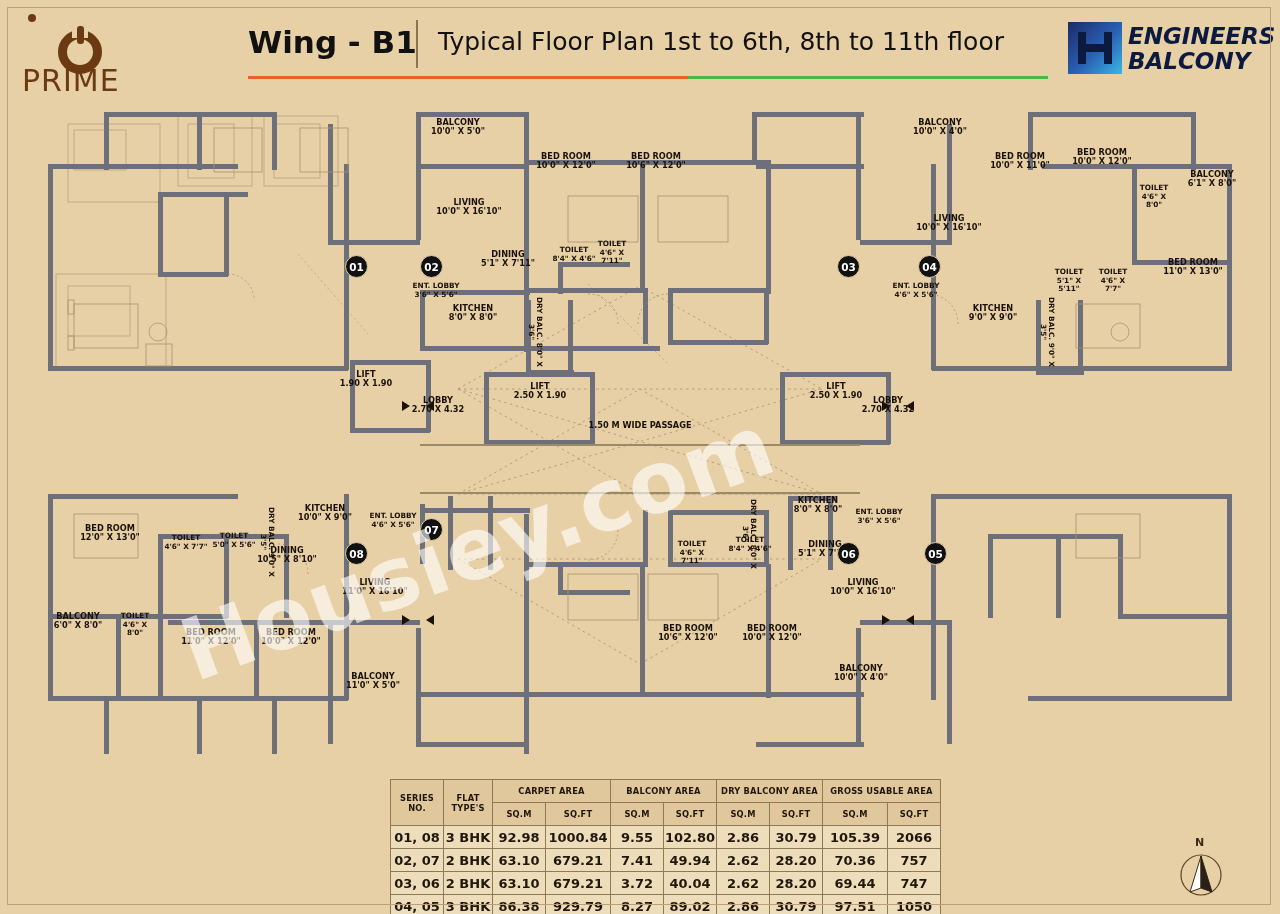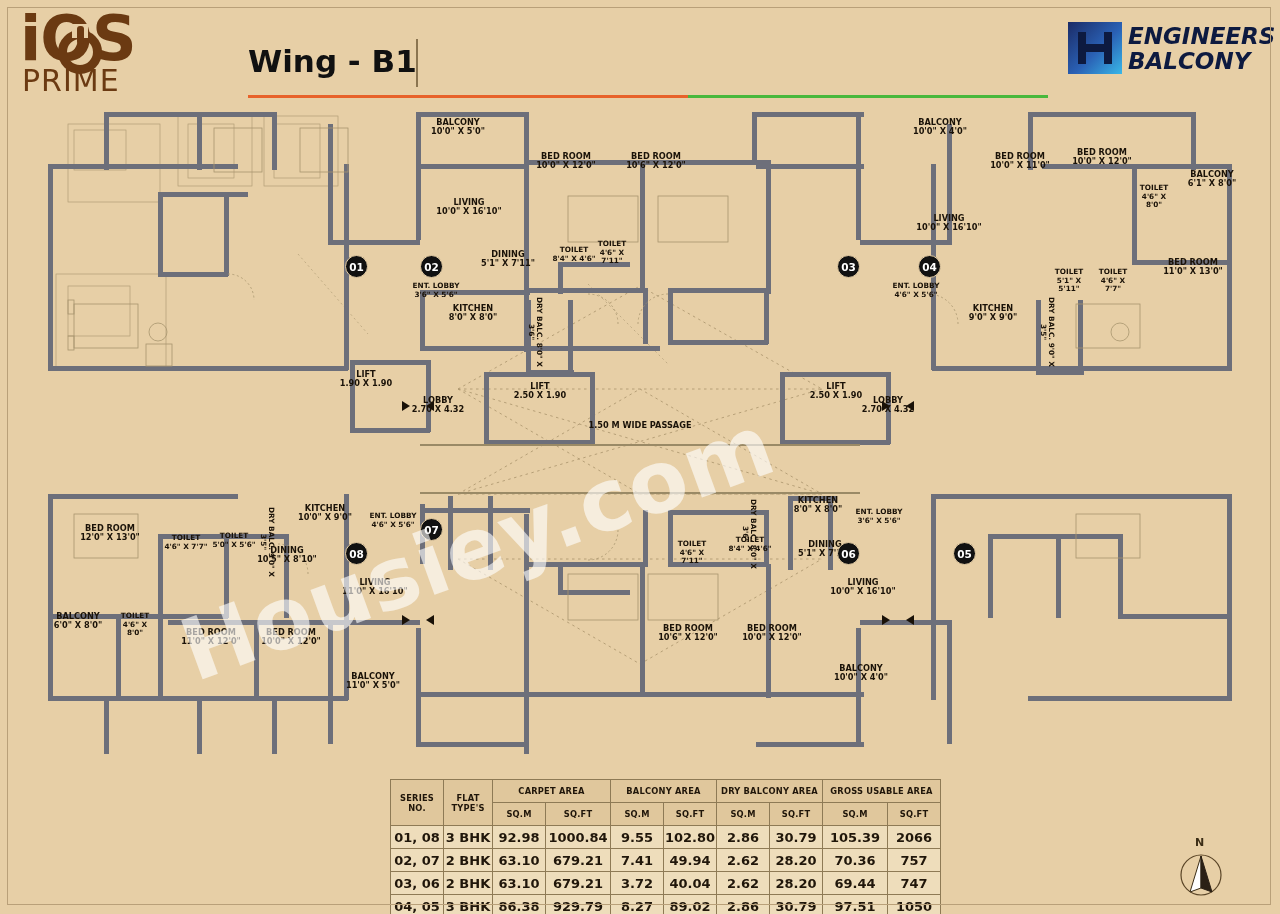--- a/index.html
+++ b/index.html
@@ -23,21 +23,21 @@
     font-family:"DejaVu Sans", sans-serif;font-weight:bold;
     color:#6b3a12;letter-spacing:-1px;
   }
   #ios-main{position:absolute;left:8px;top:0px;font-size:62px;line-height:62px;}
   #ios-dot{position:absolute;left:16px;top:6px;width:8px;height:8px;border-radius:50%;background:#6b3a12;}
   #ios-prime{position:absolute;left:10px;top:58px;font-size:30px;line-height:30px;letter-spacing:1px;font-weight:normal;color:#6b3a12;}
   #ios-ring{position:absolute;left:46px;top:22px;width:44px;height:44px;border:9px solid #6b3a12;border-radius:50%;box-sizing:border-box;}
   #ios-ring-gap{position:absolute;left:60px;top:16px;width:16px;height:14px;background:#e7cfa6;}
   #ios-bar{position:absolute;left:65px;top:18px;width:7px;height:18px;background:#6b3a12;border-radius:3px;}
 
-  #title-wrap{position:absolute;left:238px;top:18px;width:810px;height:62px;margin-top:19px;}
+  #title-wrap{position:absolute;left:238px;top:18px;width:810px;height:62px;}
   #wing-title{
     position:absolute;left:10px;top:6px;font-size:31px;font-weight:bold;color:#111;
     font-family:"DejaVu Sans", sans-serif;letter-spacing:0px;
   }
   #title-sep{position:absolute;left:178px;top:2px;width:2px;height:48px;background:#8b7550;}
   #plan-title{
     position:absolute;left:200px;top:9px;font-size:25px;color:#111;
     font-family:"DejaVu Sans", sans-serif;white-space:nowrap;
   }
   #title-rule{
@@ -107,31 +107,31 @@
      color:#3b2d16;font-family:"DejaVu Sans", sans-serif;}
 </style>
 </head>
 <body>
 
 <div id="sheet">
 
   <div id="header">
 
     <div id="logo-ios">
-      <div id="ios-main" class="ios-word">iOS</div>
       <div id="ios-ring"></div>
       <div id="ios-ring-gap"></div>
       <div id="ios-bar"></div>
       <div id="ios-dot"></div>
       <div id="ios-prime" class="ios-word">PRIME</div>
     </div>
 
     <div id="title-wrap">
       <div id="wing-title">Wing - B1</div>
       <div id="title-sep"></div>
+      <div id="plan-title">Typical Floor Plan 1st to 6th, 8th to 11th floor</div>
       <div id="title-rule"></div>
     </div>
 
     <div id="logo-eh">
       <div id="eh-mark">
         <div class="eh-bar" id="eh-b1"></div>
         <div class="eh-bar" id="eh-b2"></div>
         <div class="eh-bar" id="eh-b3"></div>
         <div class="eh-bar" id="eh-b4"></div>
       </div>
@@ -533,21 +533,21 @@
     <div class="lbl" style="left:700px;top:520px;width:88px;"><span>BED ROOM</span>
 <span>10'0" X 12'0"</span></div>
 
     <div class="lbl" style="left:790px;top:560px;width:86px;"><span>BALCONY</span>
 <span>10'0" X 4'0"</span></div>
 
     <div class="badge" style="left:317px;top:151px;">01</div>
     <div class="badge" style="left:392px;top:151px;">02</div>
     <div class="badge" style="left:809px;top:151px;">03</div>
     <div class="badge" style="left:890px;top:151px;">04</div>
-    <div class="badge" style="left:925px;top:438px;">05</div>
+    <div class="badge" style="left:896px;top:438px;">05</div>
     <div class="badge" style="left:809px;top:438px;">06</div>
     <div class="badge" style="left:392px;top:414px;">07</div>
     <div class="badge" style="left:317px;top:438px;">08</div>
 
     <div id="watermark">Housiey.com</div>
   </div>
 
   <div id="table-wrap">
     <table>
       <thead>

